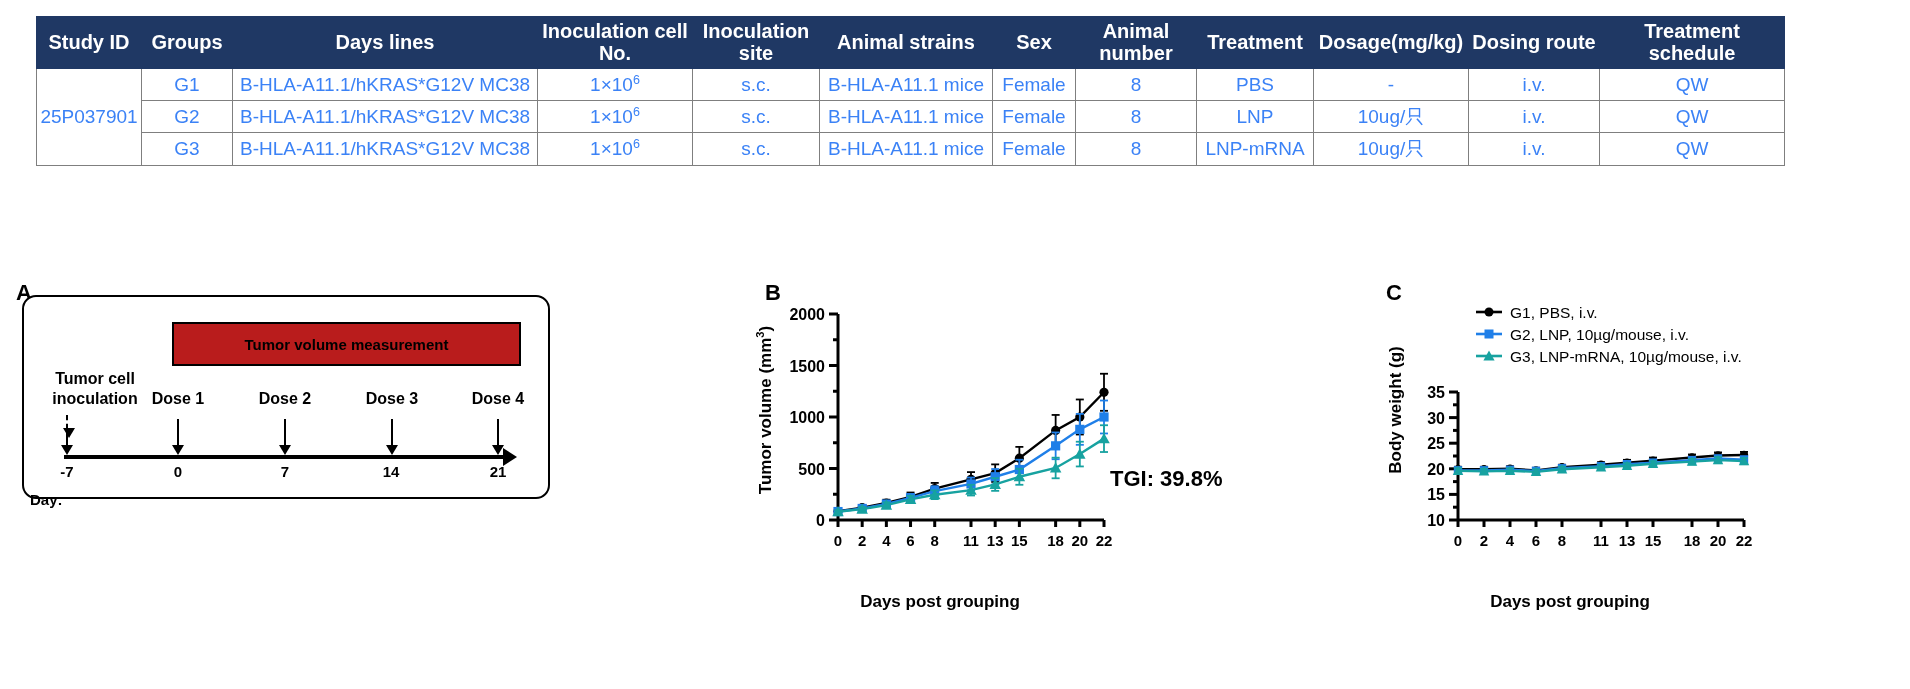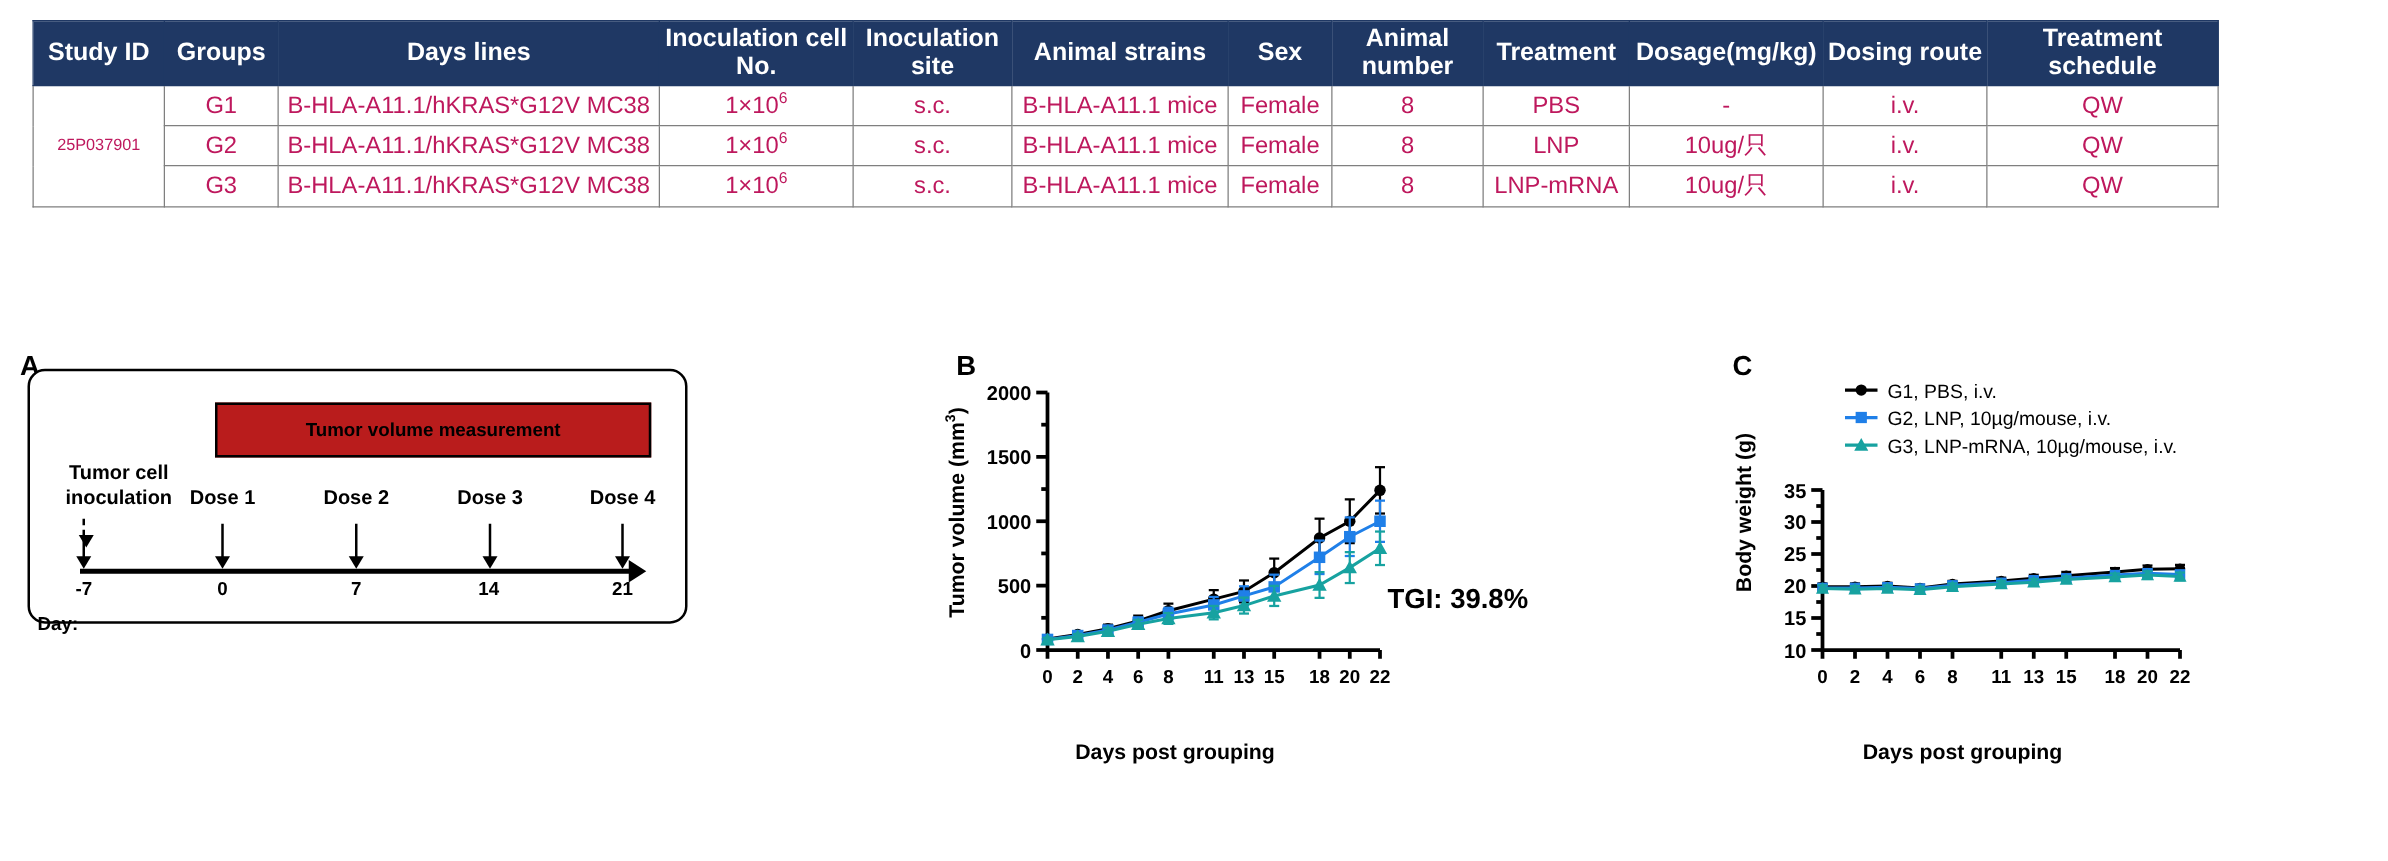--- a/index.html
+++ b/index.html
@@ -3,34 +3,34 @@
 <meta charset="utf-8">
 <style>
   html,body{margin:0;padding:0;}
   body{
     width:1910px;height:689px;background:#ffffff;
     font-family:"Liberation Sans", sans-serif;
     color:#000;overflow:hidden;position:relative;
   }
   
   #study-table{
-    position:absolute;left:26px;top:16px;width:1713px;
+    position:absolute;left:36px;top:16px;width:1713px;
     border-collapse:collapse;table-layout:fixed;padding-left:25px;
   }
   #study-table th{
     background:#1F3864;color:#fff;font-weight:bold;font-size:20px;
     text-align:center;vertical-align:middle;
     border:1px solid #1F3864;padding:3px 2px;line-height:1.12;
   }
   #study-table td{
-    background:#fff;color:#be185d;font-size:19px;text-align:center;
+    background:#fff;color:#3b82f6;font-size:19px;text-align:center;
     vertical-align:middle;border:1px solid #7f7f7f;
     padding:5px 2px;line-height:1.12;
   }
-  #study-table td.studyid{font-size:13px;}
+  #study-table td.studyid{font-size:19px;}
   .sup{font-size:0.66em;vertical-align:super;line-height:0;}
 
   
   .panel-letter{position:absolute;font-size:22px;font-weight:bold;}
 
   
   #panel-a-box{
     position:absolute;left:22px;top:295px;width:524px;height:200px;
     border:2px solid #000;border-radius:14px;background:#fff;
   }

